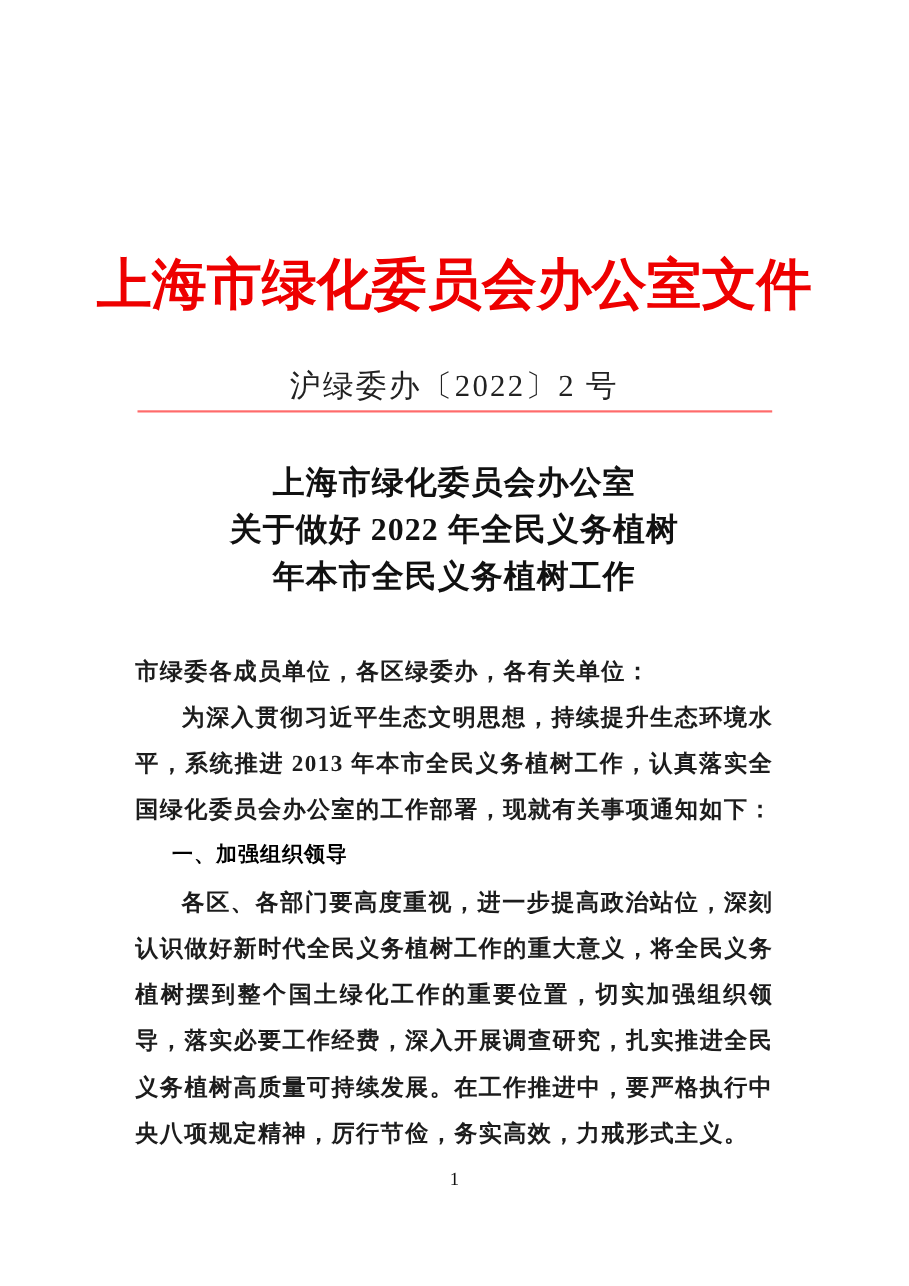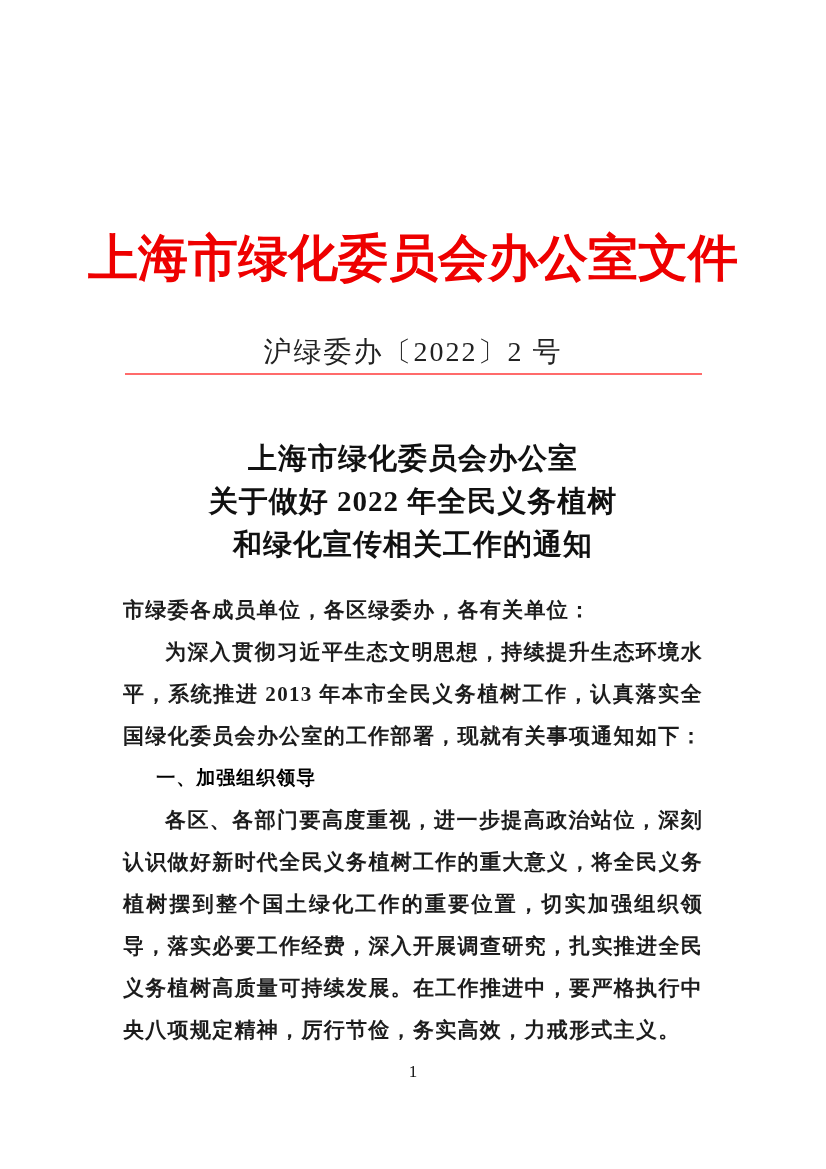--- a/index.html
+++ b/index.html
@@ -48,21 +48,21 @@
     position: absolute;
     top: 373px;
     left: 125px;
     width: 577px;
     height: 2px;
     background: #ff6b6b;
   }
   
   .doc-title {
     position: absolute;
-    top: 437px;
+    top: 418px;
     left: 0;
     width: 100%;
     text-align: center;
     font-family: "Liberation Serif", "DejaVu Serif", serif;
     font-weight: bold;
     font-size: 29px;
     line-height: 43px;
     letter-spacing: 1px;
     color: #111111;
   }
@@ -116,21 +116,21 @@
 
   <div class="org-title">上海市绿化委员会办公室文件</div>
 
   <div class="doc-number">沪绿委办〔2022〕2 号</div>
 
   <div class="red-divider"></div>
 
   <div class="doc-title">
     <div>上海市绿化委员会办公室</div>
     <div>关于做好 2022 年全民义务植树</div>
-    <div>和绿化宣传相关工作的通知</div>
+    <div>年本市全民义务植树工作</div>
   </div>
 
   <div class="body-text">
     <p>市绿委各成员单位，各区绿委办，各有关单位：</p>
     <p class="indent">为深入贯彻习近平生态文明思想，持续提升生态环境水平，系统推进 2013 年本市全民义务植树工作，认真落实全国绿化委员会办公室的工作部署，现就有关事项通知如下：</p>
     <p class="section-heading">一、加强组织领导</p>
     <p class="indent">各区、各部门要高度重视，进一步提高政治站位，深刻认识做好新时代全民义务植树工作的重大意义，将全民义务植树摆到整个国土绿化工作的重要位置，切实加强组织领导，落实必要工作经费，深入开展调查研究，扎实推进全民义务植树高质量可持续发展。在工作推进中，要严格执行中央八项规定精神，厉行节俭，务实高效，力戒形式主义。</p>
   </div>
 
   <div class="page-number">1</div>

